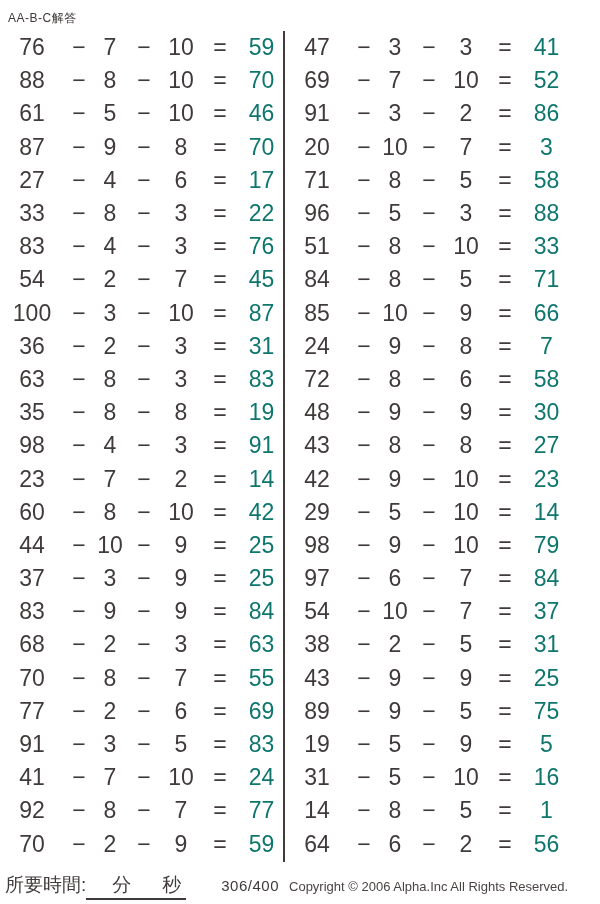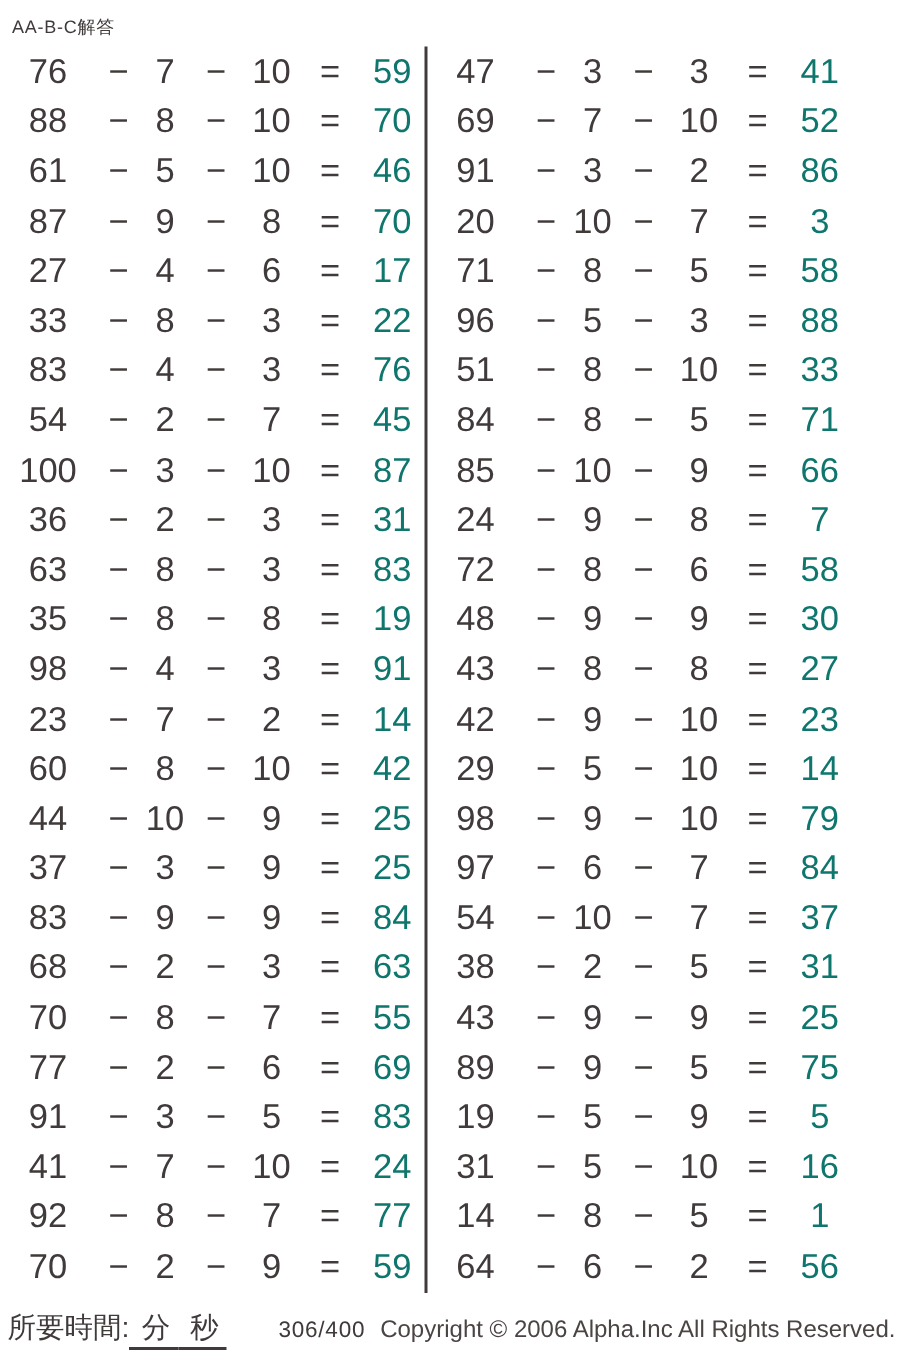--- a/index.html
+++ b/index.html
@@ -88,21 +88,21 @@
     font-size:19px;
     text-align:right;
     padding-right:5px;
   }
   .page-num{
     font-size:15px;
     margin-left:35px;
     letter-spacing:.5px;
   }
   .copyright{
-    font-size:16px;
+    font-size:13px;
     margin-left:10px;
     color:#4a4443;
     text-align:right;
   }
 </style>
 </head>
 <body>
 
 <div class="header">
   <div class="doc-title">AA-B-C解答</div>

